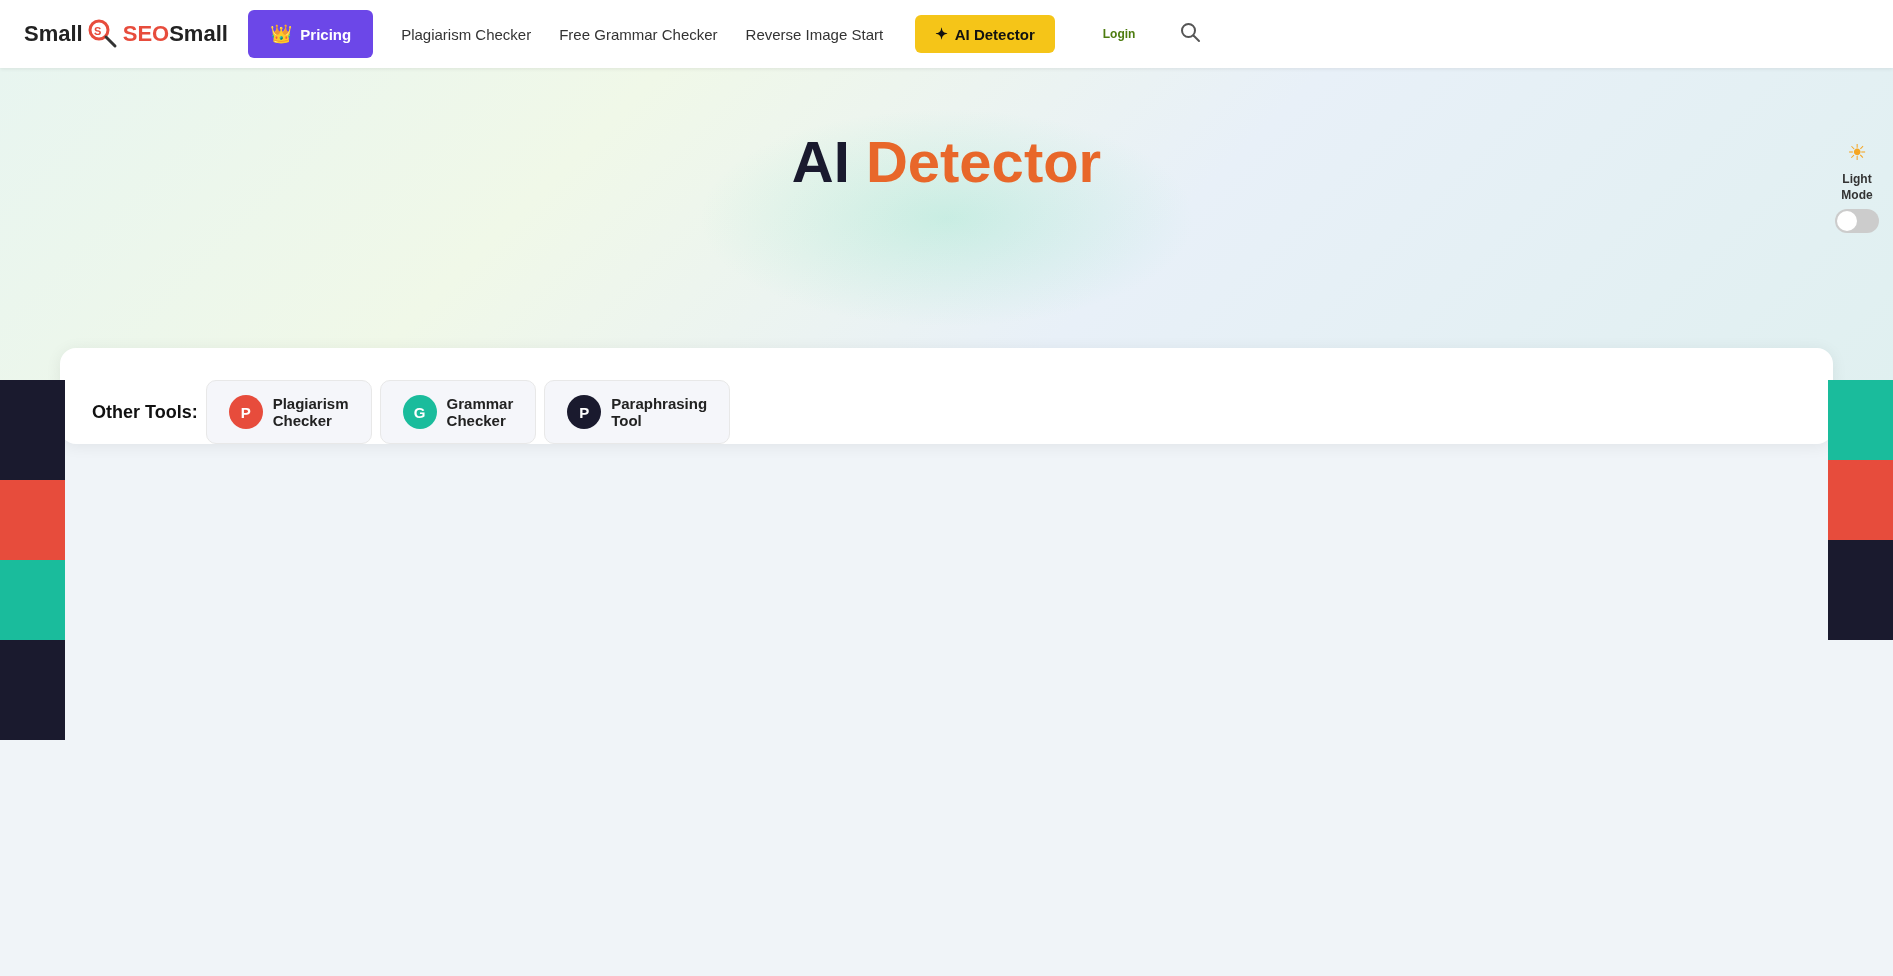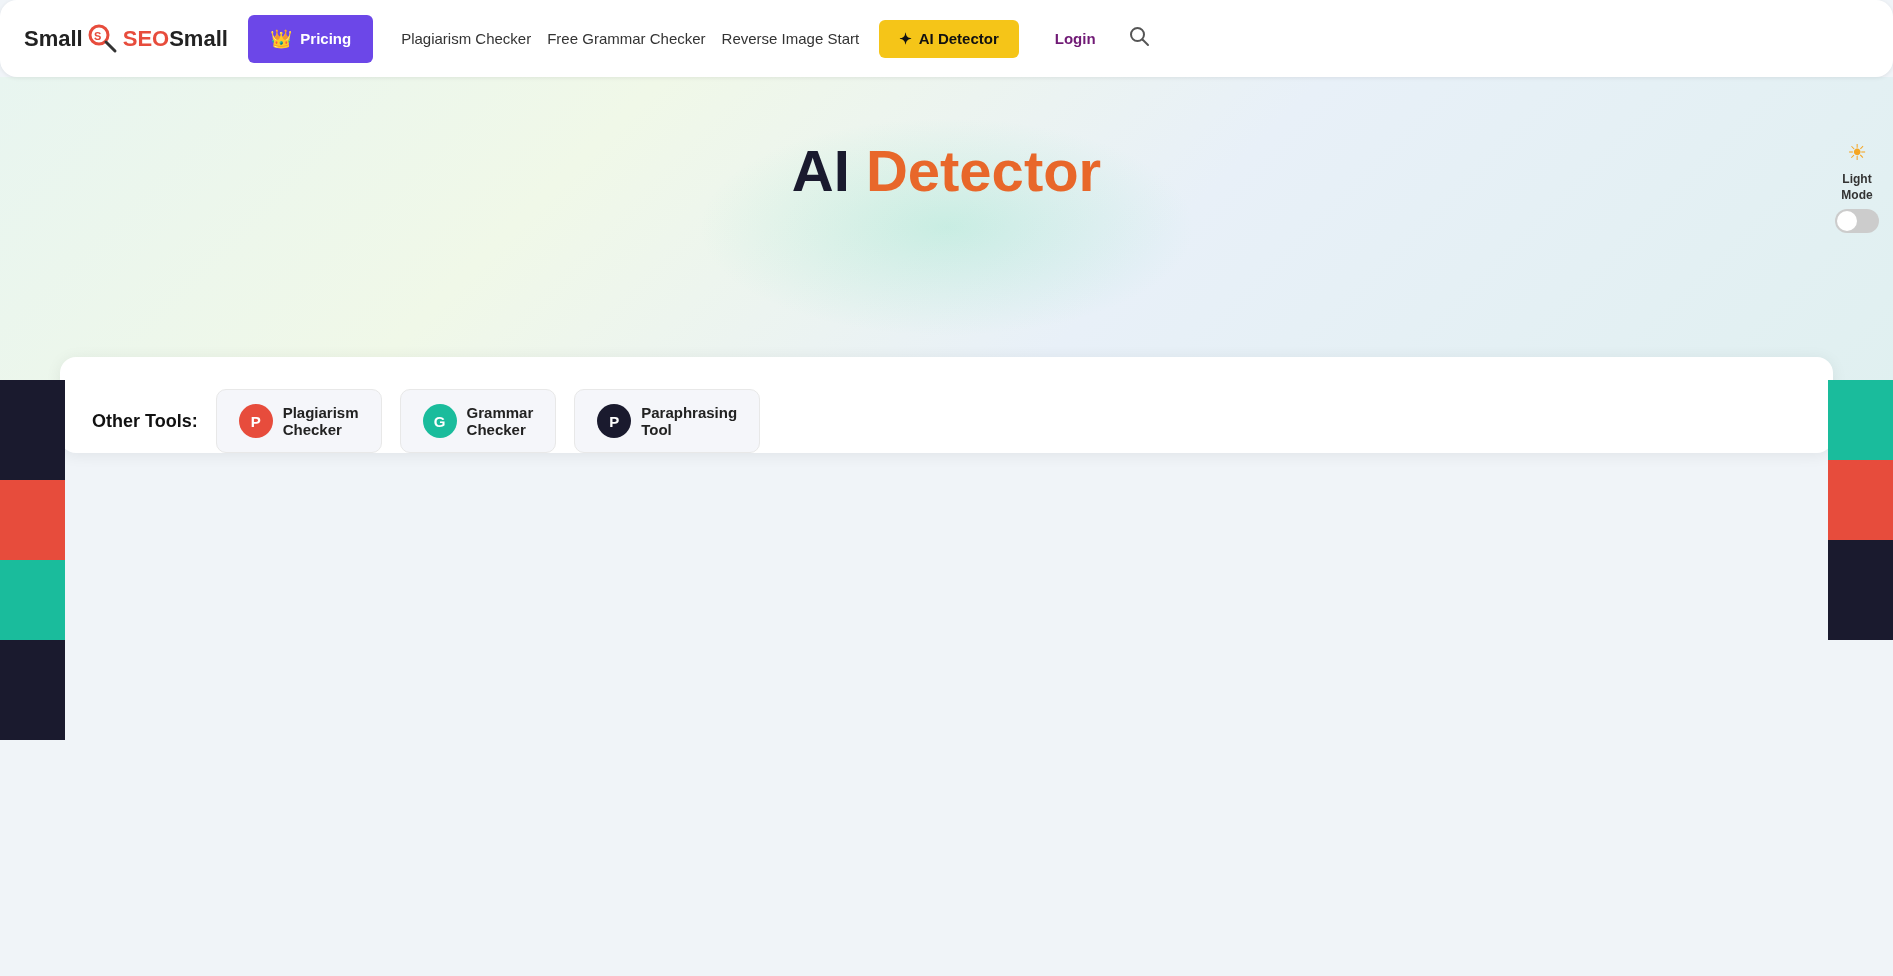--- a/index.html
+++ b/index.html
@@ -4,25 +4,24 @@
   <style>
     * { margin: 0; padding: 0; box-sizing: border-box; }
     body { font-family: 'Segoe UI', Arial, sans-serif; background: #f0f4f8; overflow-x: hidden; }
 
     
     .navbar {
       background: #fff;
       display: flex;
       align-items: center;
       padding: 0 24px;
-      height: 77px;
+      height: 68px;
       box-shadow: 0 1px 4px rgba(0,0,0,0.08);
       position: relative;
       z-index: 10;
-      border-radius: 17px;
     }
     .logo {
       display: flex;
       align-items: center;
       font-size: 22px;
       font-weight: 700;
       color: #222;
       text-decoration: none;
       margin-right: 20px;
     }
@@ -47,21 +46,21 @@
       display: flex;
       align-items: center;
       gap: 8px;
       margin-right: 28px;
       height: 48px;
     }
     .pricing-btn .crown { font-size: 18px; }
     .nav-links {
       display: flex;
       align-items: center;
-      gap: 16px;
+      gap: 28px;
       flex: 1;
     }
     .nav-link {
       color: #333;
       text-decoration: none;
       font-size: 15px;
       font-weight: 500;
       white-space: nowrap;
     }
     .ai-detector-btn {
@@ -74,22 +73,22 @@
       font-weight: 700;
       cursor: pointer;
       display: flex;
       align-items: center;
       gap: 7px;
       margin-left: 4px;
     }
     .login-btn {
       background: none;
       border: none;
-      color: #701a75;
-      font-size: 15px;
+      color: #4d7c0f;
+      font-size: 12px;
       font-weight: 600;
       cursor: pointer;
       margin-left: 20px;
     }
     .search-icon-nav {
       margin-left: 16px;
       cursor: pointer;
       font-size: 20px;
       color: #555;
     }
@@ -178,21 +177,21 @@
       box-shadow: 0 2px 16px rgba(0,0,0,0.07);
       margin-top: -40px;
       padding: 32px 32px 0;
       position: relative;
       z-index: 2;
     }
 
     .other-tools-row {
       display: flex;
       align-items: center;
-      gap: 18px;
+      gap: 8px;
       margin-bottom: 28px;
     }
     .other-tools-label {
       font-size: 18px;
       font-weight: 700;
       color: #111;
       white-space: nowrap;
     }
     .tool-chip {
       display: flex;

